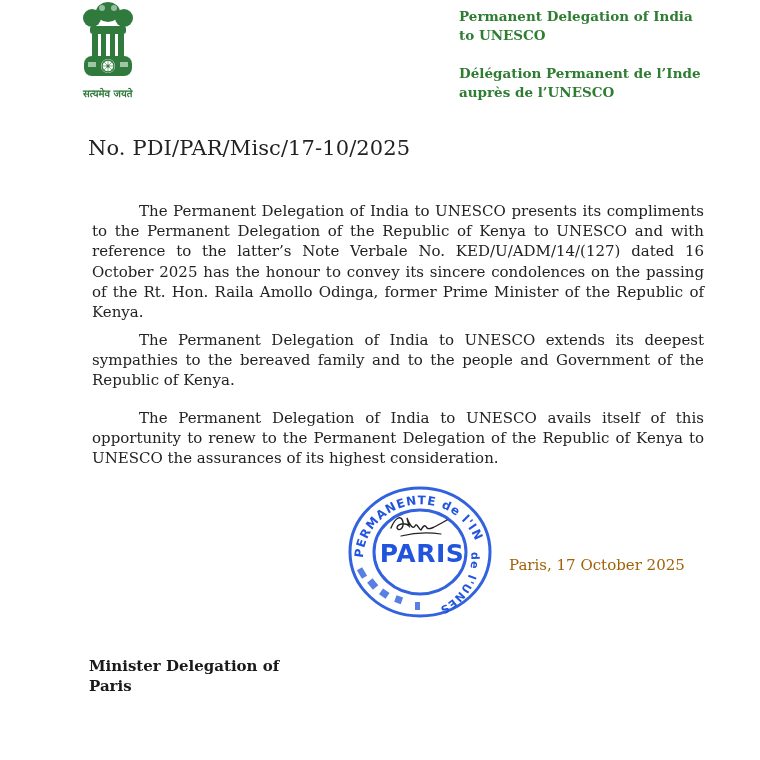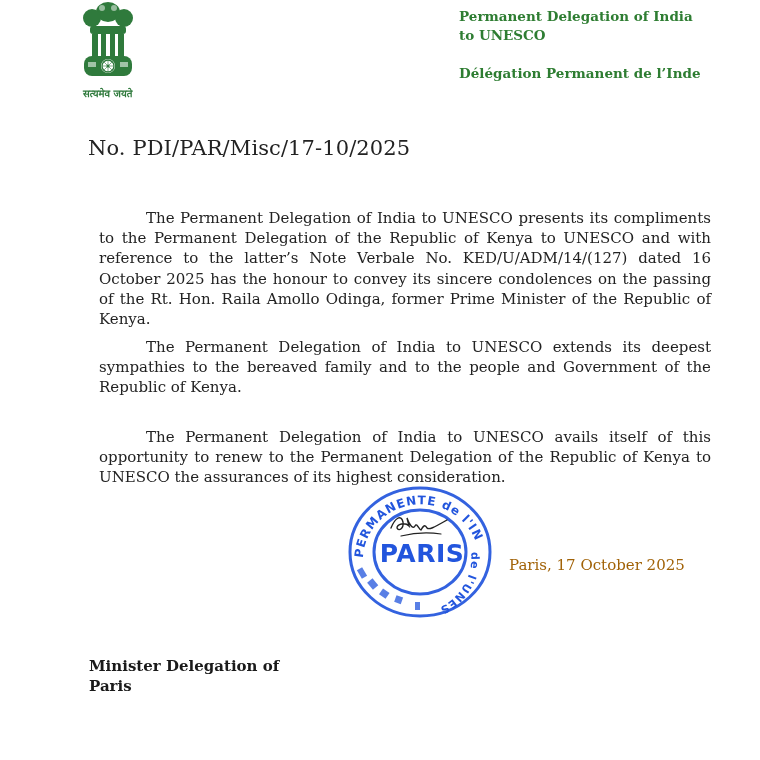--- a/index.html
+++ b/index.html
@@ -55,25 +55,25 @@
     }
     .body-para {
       position: absolute;
       left: 88px;
       width: 612px;
       font-size: 15px;
       line-height: 20.2px;
       text-align: justify;
       text-indent: 47px;
       color: #222;
-      margin: 11px;
+      margin: 4px;
     }
     .para-1 { top: 197px; }
     .para-2 { top: 326px; }
-    .para-3 { top: 416px; }
+    .para-3 { top: 404px; }
 
     .seal {
       position: absolute;
       left: 343px;
       top: 480px;
       width: 154px;
       height: 140px;
     }
     .place-date {
       position: absolute;
@@ -133,20 +133,21 @@
   </svg>
 </div>
 <div class="emblem-motto">सत्यमेव जयते</div>
 
 <div class="header-org header-en">
   <div>Permanent Delegation of India</div>
   <div>to UNESCO</div>
 </div>
 <div class="header-org header-fr">
   <div>Délégation Permanent de l’Inde</div>
+  <div>auprès de l’UNESCO</div>
 </div>
 
 <div class="ref-number">No. PDI/PAR/Misc/17-10/2025</div>
 
 <p class="body-para para-1">The Permanent Delegation of India to UNESCO presents its compliments to the Permanent Delegation of the Republic of Kenya to UNESCO and with reference to the latter’s Note Verbale No. KED/U/ADM/14/(127) dated 16 October 2025 has the honour to convey its sincere condolences on the passing of the Rt. Hon. Raila Amollo Odinga, former Prime Minister of the Republic of Kenya.</p>
 <p class="body-para para-2">The Permanent Delegation of India to UNESCO extends its deepest sympathies to the bereaved family and to the people and Government of the Republic of Kenya.</p>
 <p class="body-para para-3">The Permanent Delegation of India to UNESCO avails itself of this opportunity to renew to the Permanent Delegation of the Republic of Kenya to UNESCO the assurances of its highest consideration.</p>
 
 <div class="seal">
   <svg width="154" height="140" viewBox="0 0 154 140">

